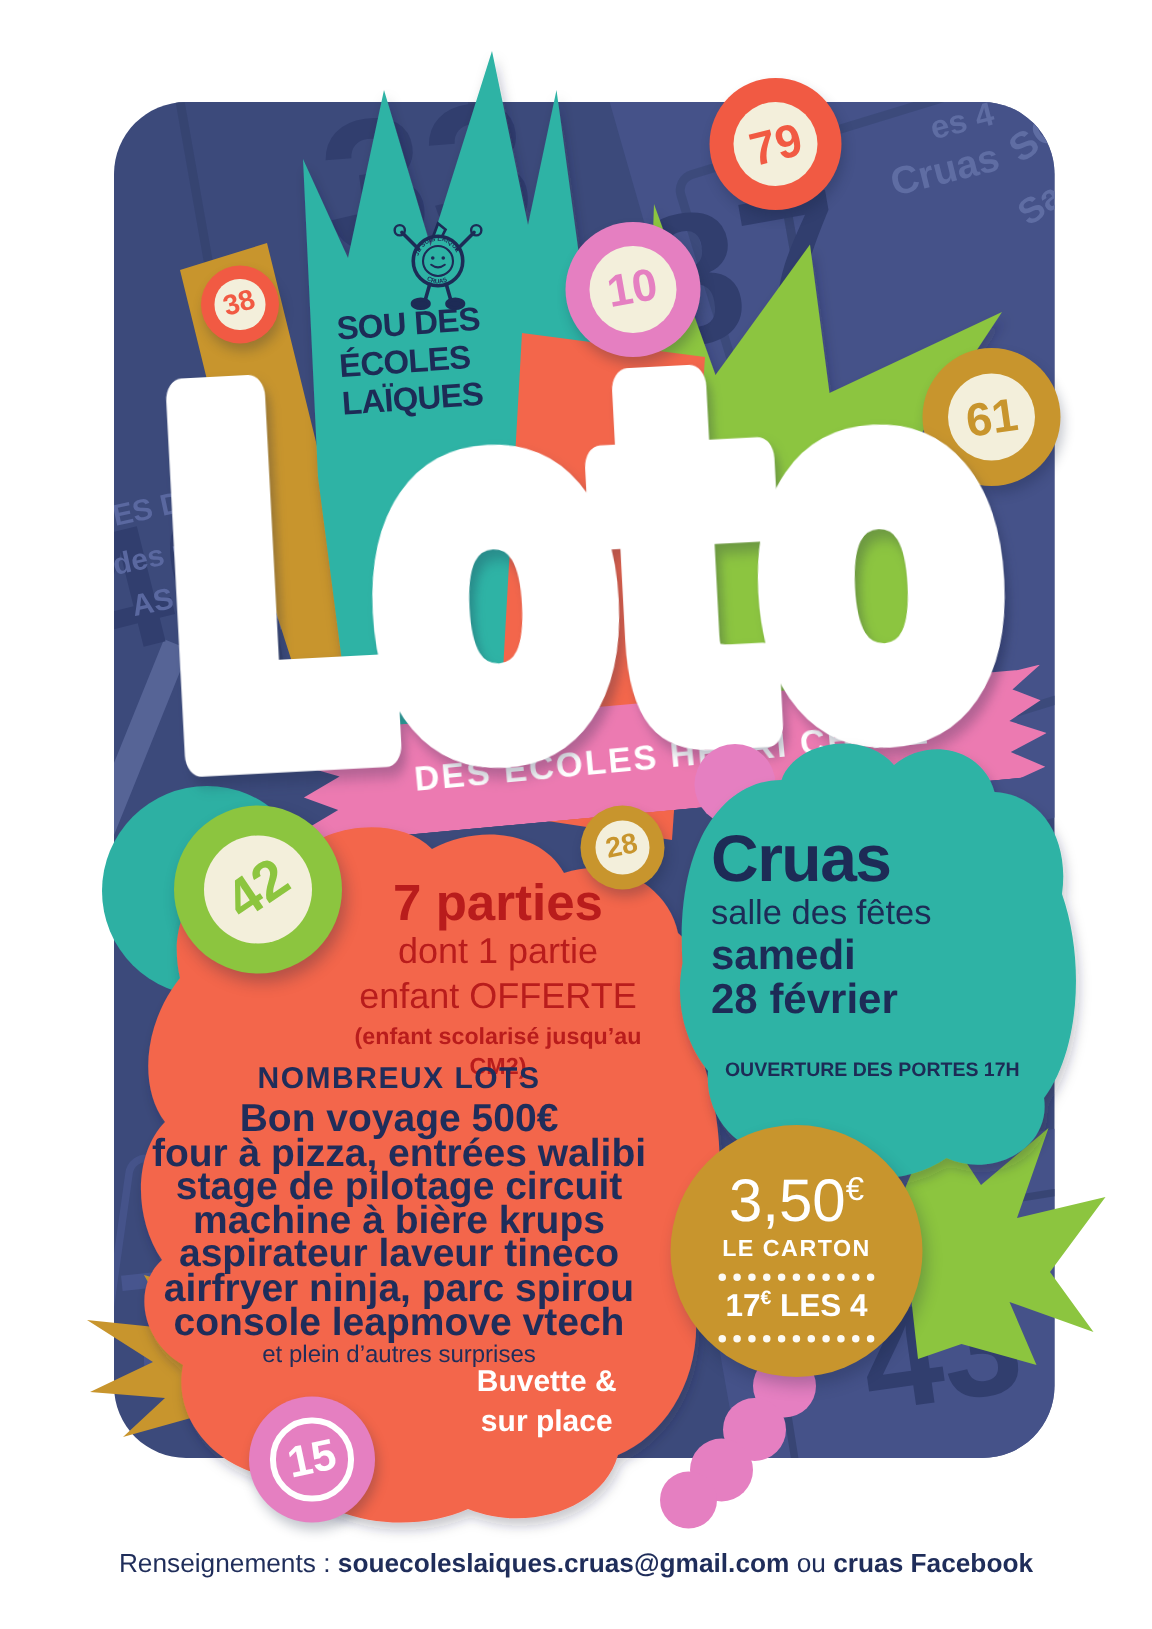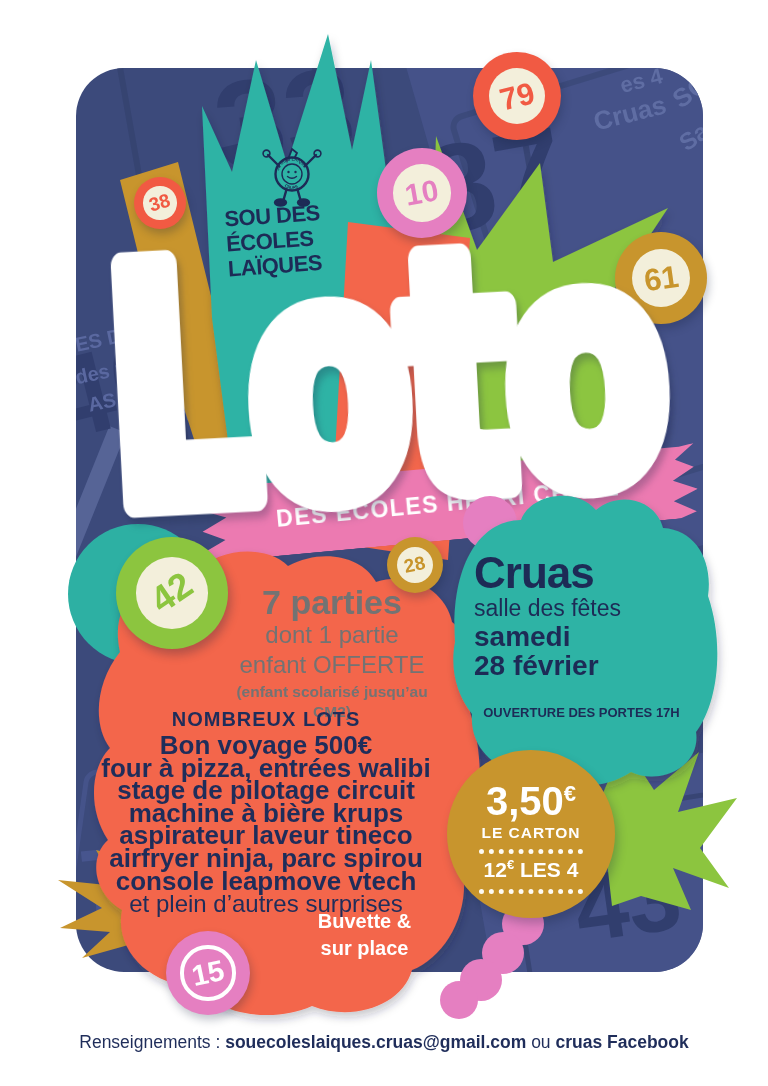--- a/index.html
+++ b/index.html
@@ -34,40 +34,40 @@
   
   .banner{left:198px;top:466px;width:500px;height:74px;background:#ec7ab1;transform:rotate(-5.3deg);
           display:flex;align-items:center;justify-content:center;
           clip-path:polygon(2.6% 0%,97% 3%,100% 0%,96% 20%,99.6% 32%,95.2% 48%,100% 62%,95% 76%,99.4% 92%,96% 100%,3% 100%,0% 88%,5% 72%,.6% 58%,5.6% 42%,1% 30%,6% 16%,.4% 5%);
           filter:drop-shadow(2px 6px 5px rgba(20,30,60,.3));}
   .banner span{color:#fff;font-weight:bold;font-size:23px;letter-spacing:1.5px;white-space:nowrap;}
   
   .loto-svg{left:0;top:0;width:768px;height:1086px;pointer-events:none;}
   .loto-svg text{filter:drop-shadow(4px 6px 4px rgba(25,35,70,.28));}
   
-  .parties{left:222px;top:584px;width:220px;text-align:center;color:#737373;}
+  .parties{left:222px;top:584px;width:220px;text-align:center;color:#b91c1c;}
   .parties .l1{font-size:34px;font-weight:bold;line-height:36px;}
   .parties .l2{font-size:24px;line-height:30px;}
   .parties .note{font-size:15.5px;font-weight:bold;line-height:20px;margin-top:2px;}
   .lots{left:96px;top:704px;width:340px;text-align:center;color:#1f2d5a;}
   .lots .head{font-size:20px;font-weight:bold;letter-spacing:1px;line-height:30px;}
   .lots .item{font-size:26px;font-weight:bold;line-height:22.6px;}
-  .lots .more{font-size:24px;line-height:24px;}
+  .lots .more{font-size:16px;line-height:24px;}
   .buvette{left:282px;top:908px;width:165px;text-align:center;color:#fff;font-weight:bold;font-size:20px;line-height:27px;}
   .venue{left:474px;top:551px;width:215px;color:#1d2b56;}
   .venue .city{font-size:44px;font-weight:bold;letter-spacing:-1px;line-height:44px;}
   .venue .place{font-size:23px;line-height:27px;}
   .venue .day{font-size:28px;font-weight:bold;line-height:29px;}
   .venue .date{font-size:28px;font-weight:bold;line-height:30px;}
   .venue .small{font-size:13px;font-weight:bold;line-height:17px;}
   .venue .small.first{margin-top:23px;text-align:center;}
   .price{left:447px;top:750px;width:168px;height:168px;border-radius:50%;background:#c8952d;
          display:flex;flex-direction:column;align-items:center;justify-content:center;color:#fff;
          box-shadow:3px 6px 10px rgba(20,30,60,.25);}
-  .price .p1{font-size:40px;font-weight:bold;line-height:40px;}
+  .price .p1{font-size:40px;font-weight:normal;line-height:40px;}
   .price .p1 sup{font-size:22px;}
   .price .u1{font-size:15.5px;font-weight:bold;letter-spacing:1px;margin-top:2px;}
   .price .p2{font-size:21px;font-weight:bold;margin-top:3px;}
   .price .p2 sup{font-size:13px;}
   .dots{width:104px;border-bottom:5px dotted rgba(255,255,255,.95);height:0;margin-top:7px;}
   .footer{left:0;top:1032px;width:768px;text-align:center;color:#1f2d5a;font-size:17.5px;}
   .footer b{font-weight:bold;}
 </style>
 </head>
 <body>
@@ -226,21 +226,21 @@
     <div class="place">salle des fêtes</div>
     <div class="day">samedi</div>
     <div class="date">28 février</div>
     <div class="small first">OUVERTURE DES PORTES 17H</div>
   </div>
 
   <div class="price abs">
     <div class="p1"><span>3,50</span><sup>€</sup></div>
     <div class="u1">LE CARTON</div>
     <div class="dots"></div>
-    <div class="p2"><span>12</span><sup>€</sup> <span>LES 4</span></div>
+    <div class="p2"><span>17</span><sup>€</sup> <span>LES 4</span></div>
     <div class="dots"></div>
   </div>
 
   <div class="ball b15 abs">
       <div class="ball-inner">
         <span class="ball-num">15</span>
       </div>
     </div>
 
   <div class="footer abs">

